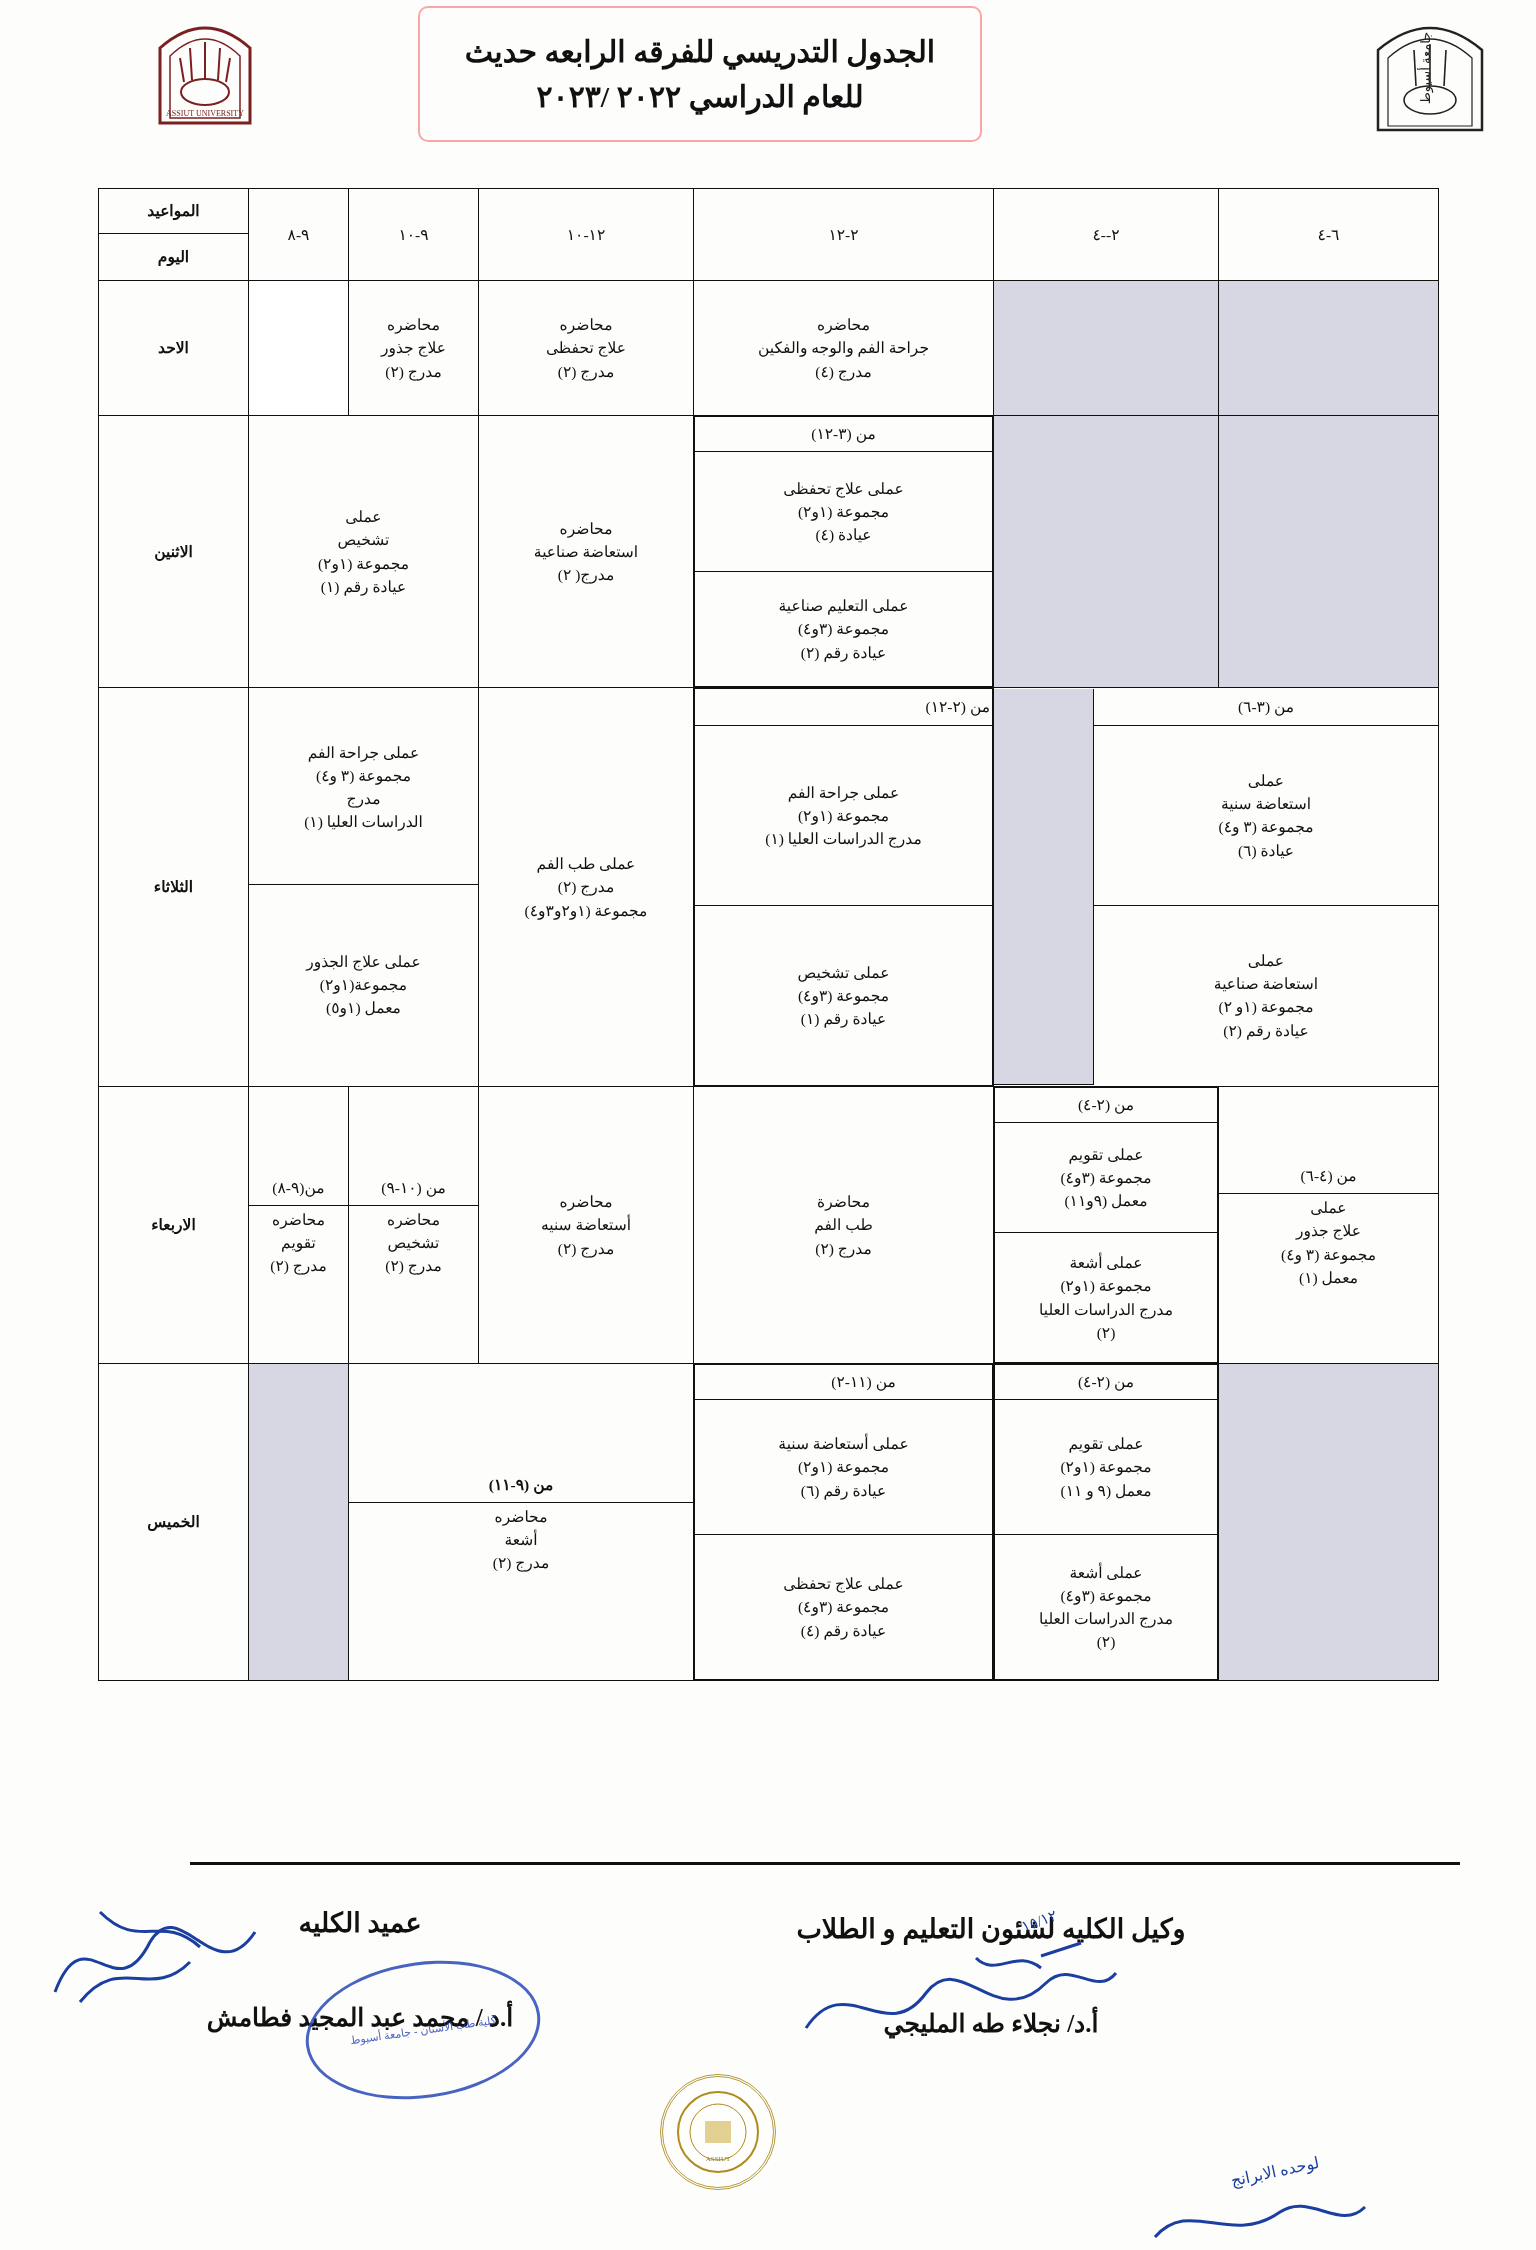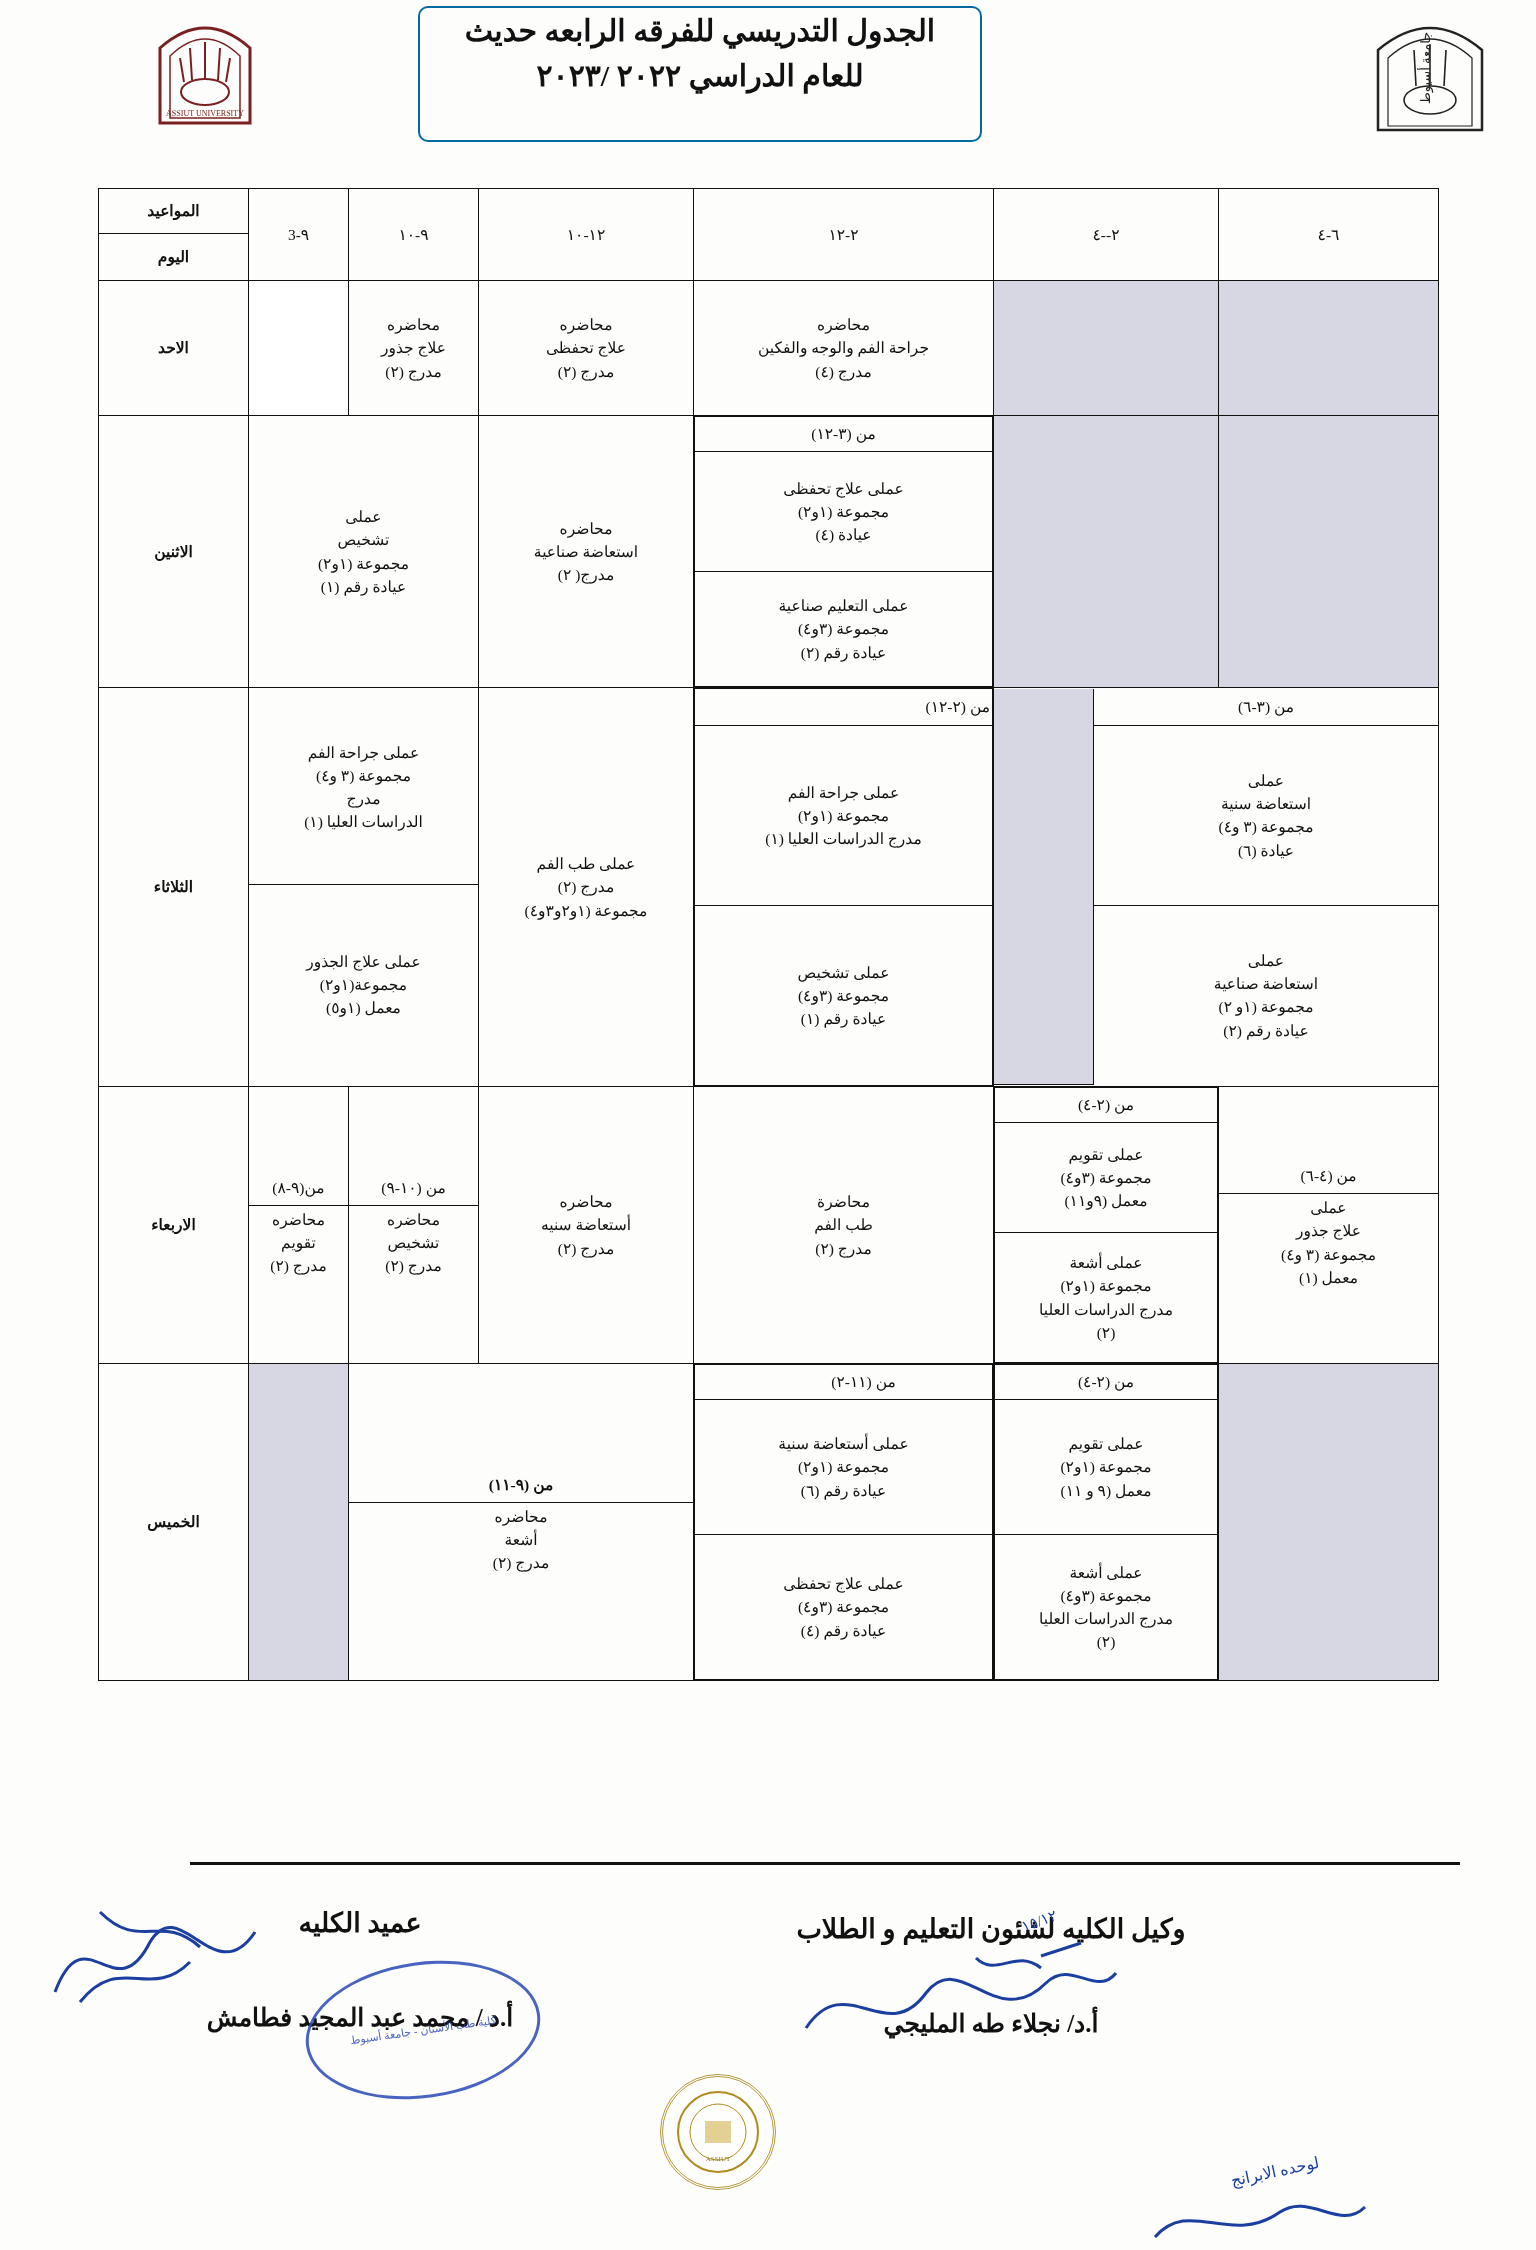--- a/index.html
+++ b/index.html
@@ -12,22 +12,22 @@
     overflow:hidden;
   }
   .page{position:relative;width:1536px;height:2250px;}
 
   
   .header{
     position:absolute;top:0;left:0;width:1536px;height:185px;
   }
   .title-box{
     position:absolute;left:418px;top:6px;width:560px;height:132px;
-    border:2px solid #0369a1;border-radius:10px;
-    display:flex;flex-direction:column;align-items:center;
+    border:2px solid #fca5a5;border-radius:10px;
+    display:flex;flex-direction:column;align-items:center;justify-content:center;
     text-align:center;
   }
   .title-line{
     font-size:30px;font-weight:bold;line-height:1.5;letter-spacing:0px;
   }
   .logo{position:absolute;top:8px;}
   .logo-left{left:150px;}
   .logo-right{left:1370px;}
   .logo svg{display:block;}
 
@@ -156,21 +156,21 @@
         <col class="day-col">
     </colgroup>
 
     <tbody>
         <tr>
       <td rowspan="2" class="hdr-times">٦-٤</td>
       <td rowspan="2" class="hdr-times">٢--٤</td>
       <td rowspan="2" class="hdr-times">٢-١٢</td>
       <td rowspan="2" class="hdr-times">١٢-١٠</td>
       <td rowspan="2" class="hdr-times">٩-١٠</td>
-      <td rowspan="2" class="hdr-times">٩-3</td>
+      <td rowspan="2" class="hdr-times">٩-٨</td>
       <td class="hdr-mawaeed">المواعيد</td>
     </tr>
     <tr>
       <td class="hdr-youm">اليوم</td>
     </tr>
 
     <tr style="height:135px;">
       <td class="shaded"></td>
       <td class="shaded"></td>
       <td>

